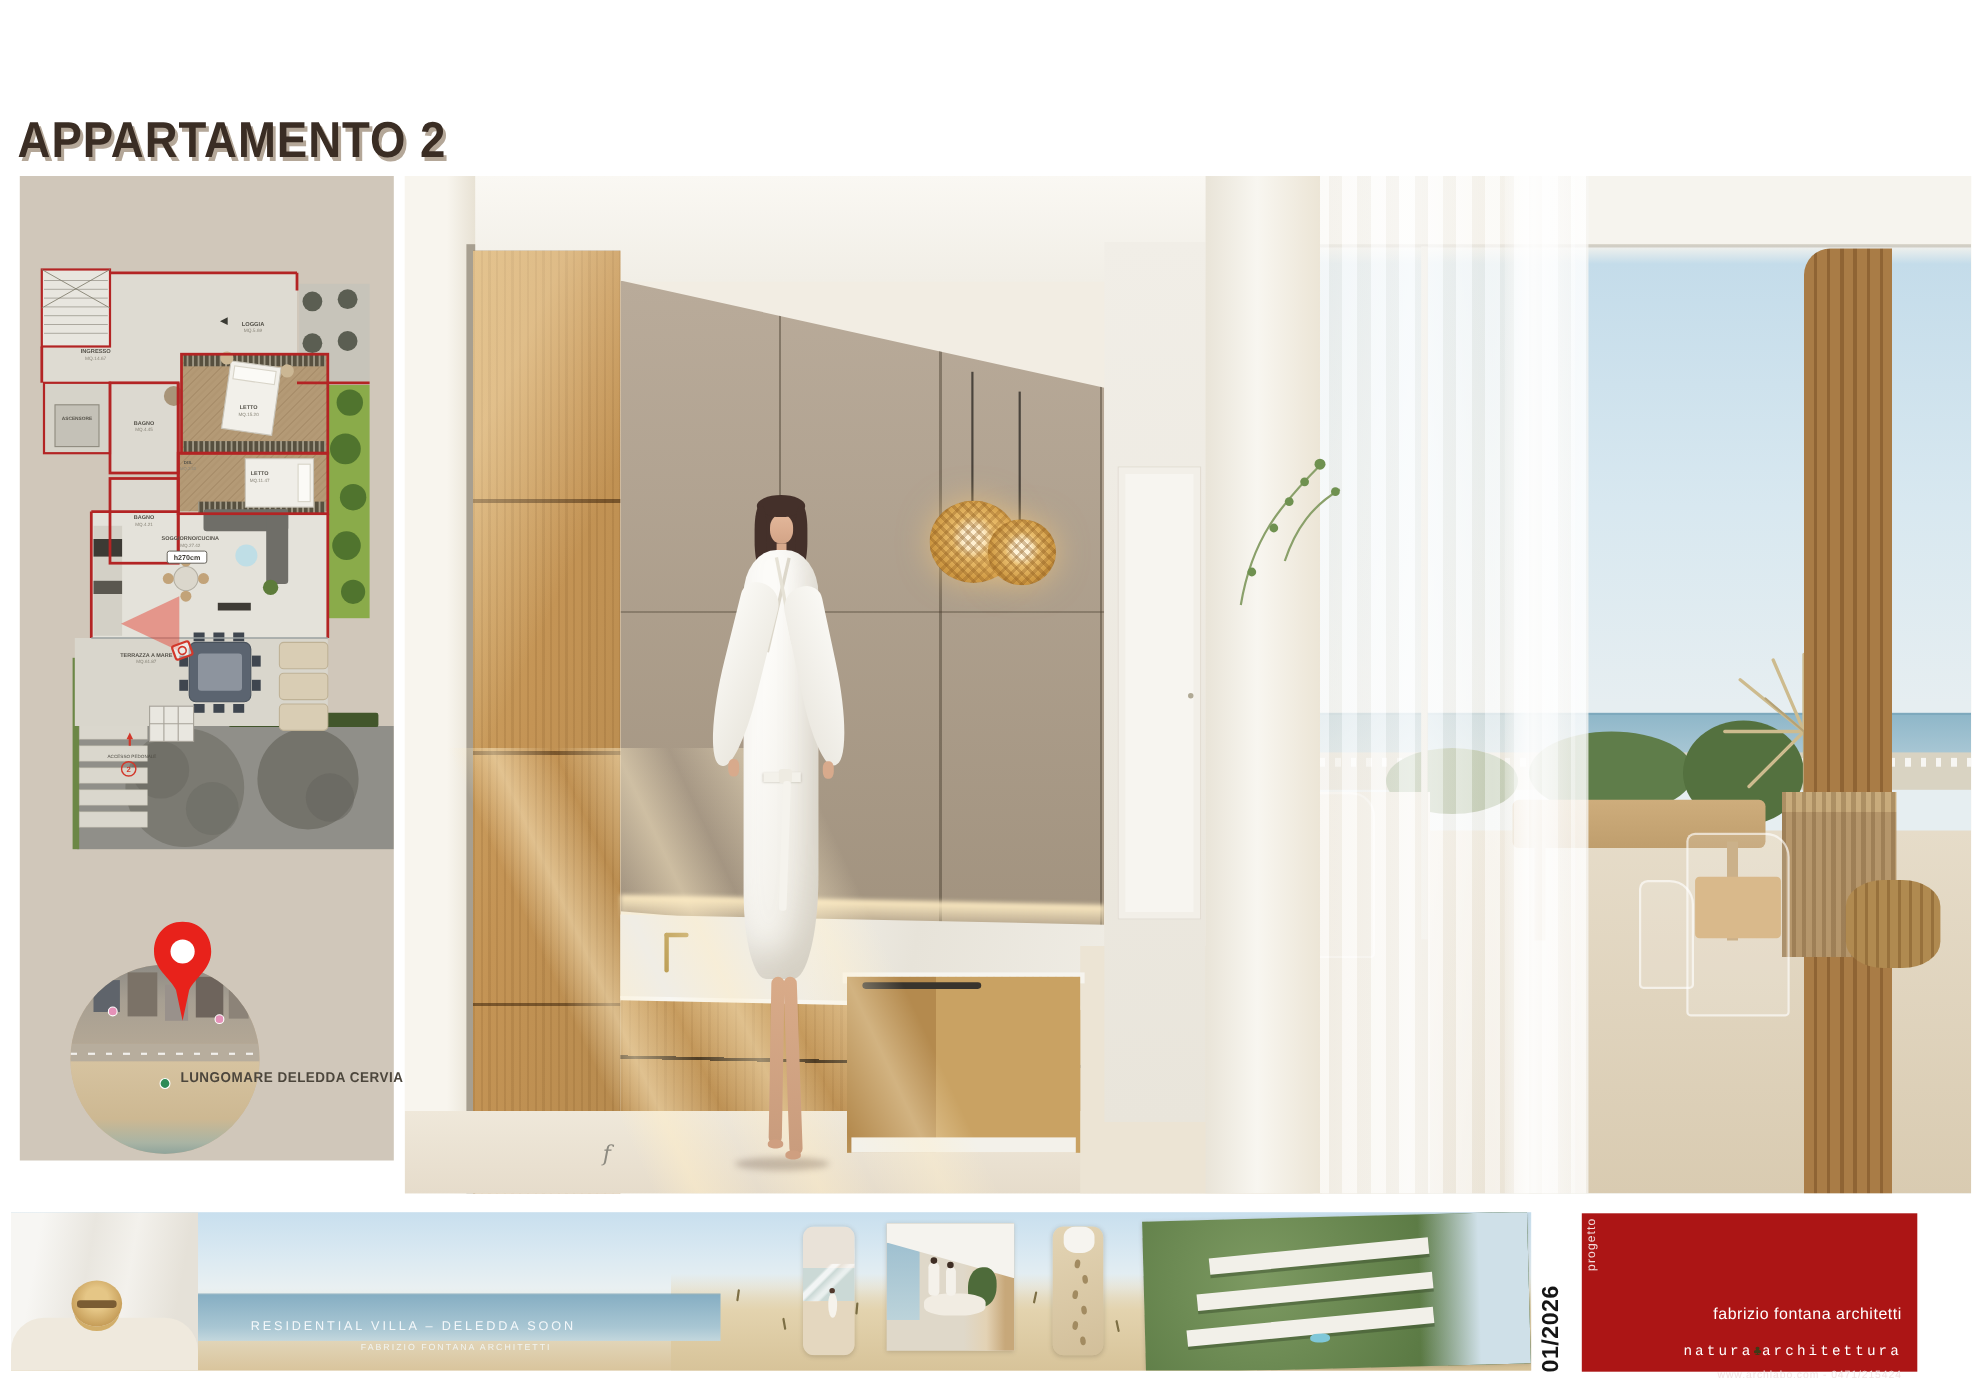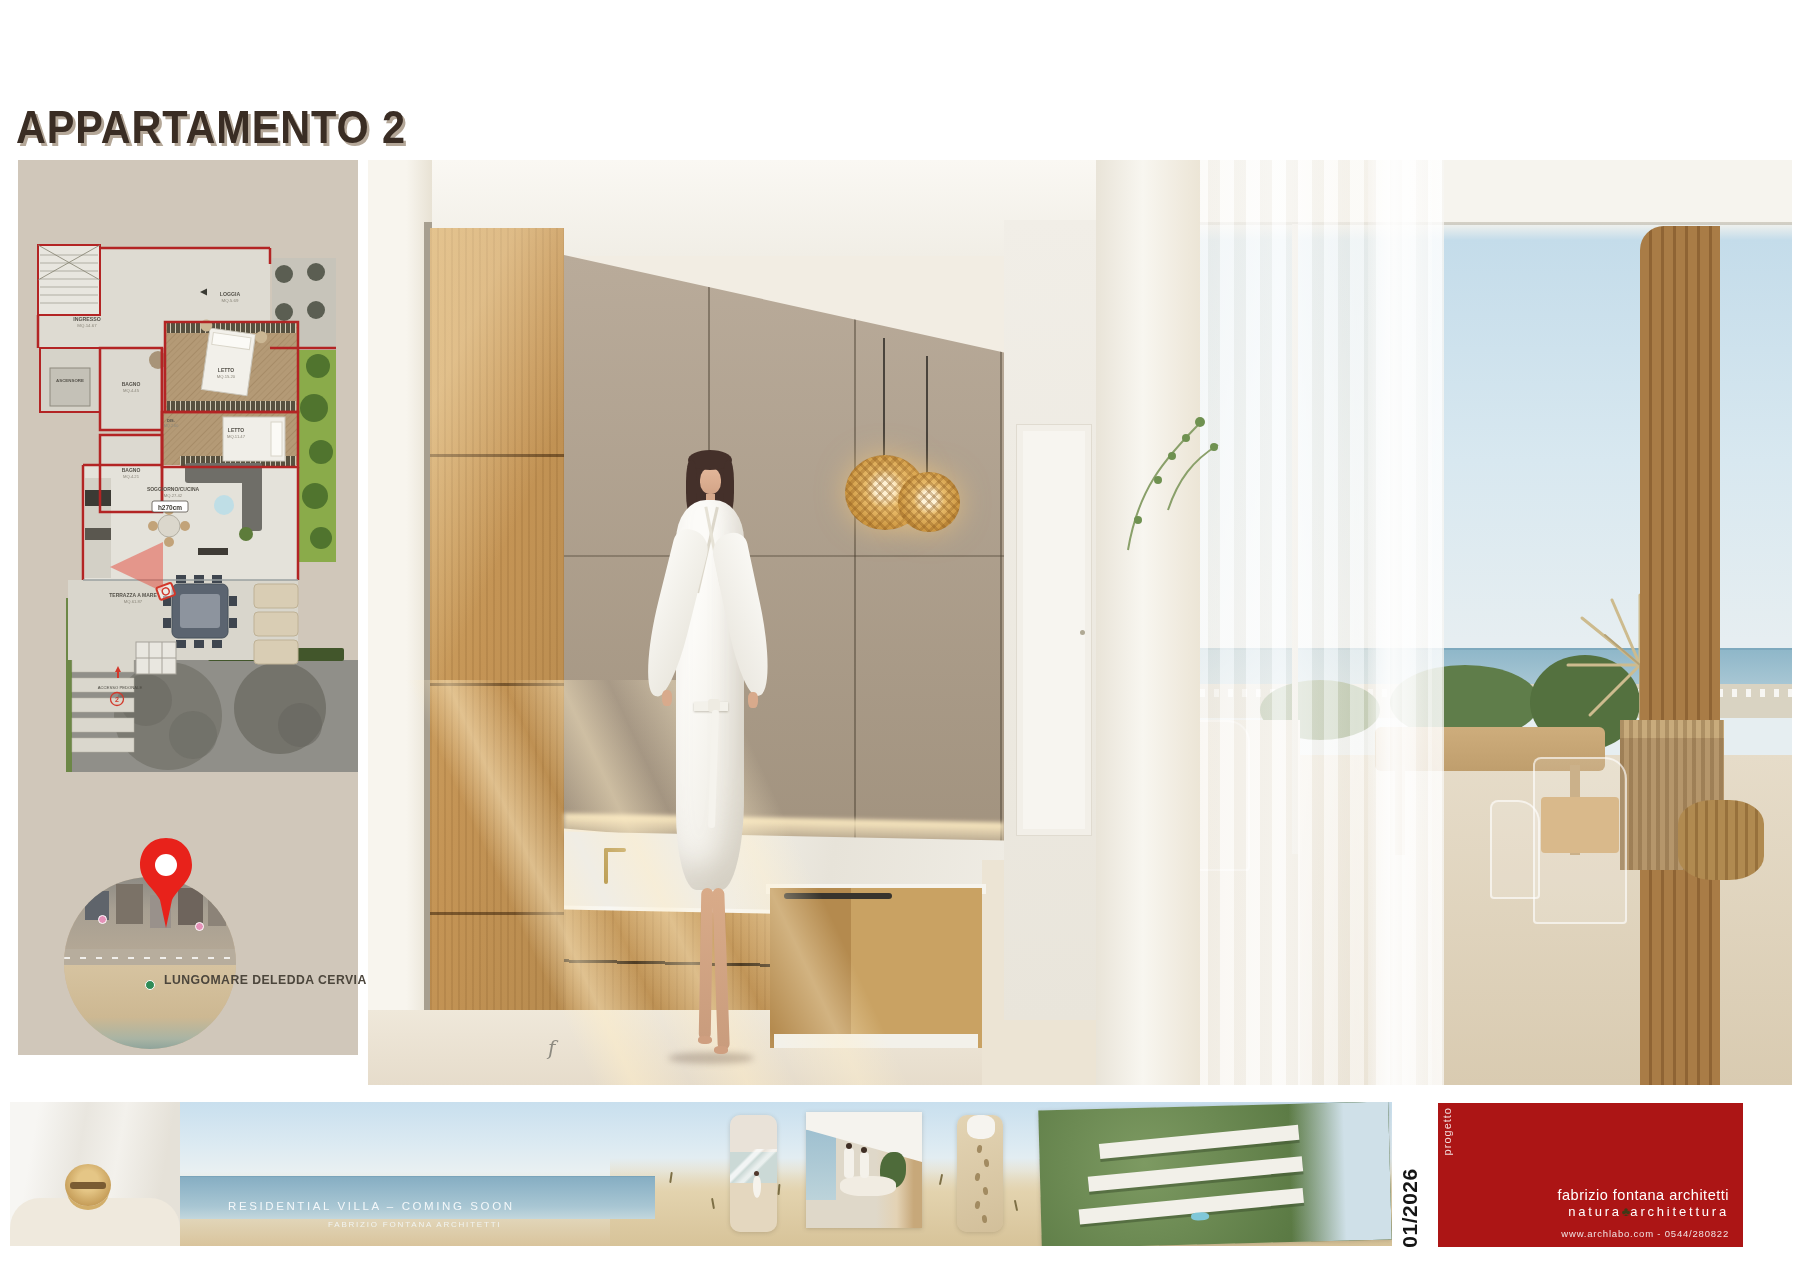--- a/index.html
+++ b/index.html
@@ -209,21 +209,21 @@
      background:linear-gradient(90deg,rgba(207,224,232,0),#cfe0e8 55%);}
 
   
   .date-vert{left:1410px;top:1208px;transform:translate(-50%,-50%) rotate(-90deg);
      font-size:21px;font-weight:700;color:#151515;letter-spacing:.5px;white-space:nowrap;}
   .credit-box{left:1438px;top:1103px;width:305px;height:144px;background:#ac1515;}
   .progetto{position:absolute;left:3px;top:4px;writing-mode:vertical-rl;transform:rotate(180deg);
      font-size:11px;color:#f2dcdc;letter-spacing:1px;}
   .cb-lines{position:absolute;right:14px;top:84px;text-align:right;color:#fff;}
   .cb-studio{font-size:14.5px;letter-spacing:.5px;white-space:nowrap;}
-  .cb-tagline{font-size:13px;letter-spacing:2.8px;white-space:nowrap;margin-top:1px;}
+  .cb-tagline{font-size:13px;letter-spacing:2.8px;white-space:nowrap;margin-top:18px;font-family:Liberation Mono, monospace;}
   .cb-tree{color:#3e3a17;font-size:13px;letter-spacing:0;}
   .cb-contact{font-size:9.5px;letter-spacing:.8px;color:#f0e3e3;margin-top:9px;white-space:nowrap;}
 </style>
 </head>
 <body>
 
 <div class="page">
 
   <div class="abs title">APPARTAMENTO 2</div>
 
@@ -576,21 +576,21 @@
     <div class="tuft" style="left:872px;top:102px;transform:rotate(-6deg);"></div>
     <div class="tuft" style="left:930px;top:72px;transform:rotate(12deg);"></div>
     <div class="tuft" style="left:1005px;top:98px;transform:rotate(-12deg);"></div>
     <div class="abs bn-sea"></div>
     <div class="abs bn-left">
       <div class="abs bn-bed"></div>
       <div class="abs bn-hat"></div>
       <div class="abs bn-hatband"></div>
     </div>
 
-    <div class="abs bn-sub">RESIDENTIAL VILLA – COMING SOON</div>
+    <div class="abs bn-sub">RESIDENTIAL VILLA – DELEDDA SOON</div>
     <div class="abs bn-credit">FABRIZIO FONTANA ARCHITETTI</div>
 
     <div class="thumb th-woman">
       <div class="abs th-foam"></div>
       <div class="abs mini-head"></div>
       <div class="abs mini-dress"></div>
     </div>
     <div class="thumb th-dining">
       <div class="abs thd-sea"></div>
       <div class="abs thd-warm"></div>
@@ -620,17 +620,17 @@
     </div>
   </section>
 
   <div class="abs date-vert">01/2026</div>
 
   <aside class="abs credit-box">
     <div class="progetto">progetto</div>
     <div class="cb-lines">
       <div class="cb-studio">fabrizio fontana architetti</div>
       <div class="cb-tagline"><span>natura</span><span class="cb-tree">♣</span><span>architettura</span></div>
-      <div class="cb-contact">www.archlabo.com - 0544/280822</div>
+      <div class="cb-contact">www.archlabo.com - 0471/215424</div>
     </div>
   </aside>
 
 </div>
 
 </body></html>

